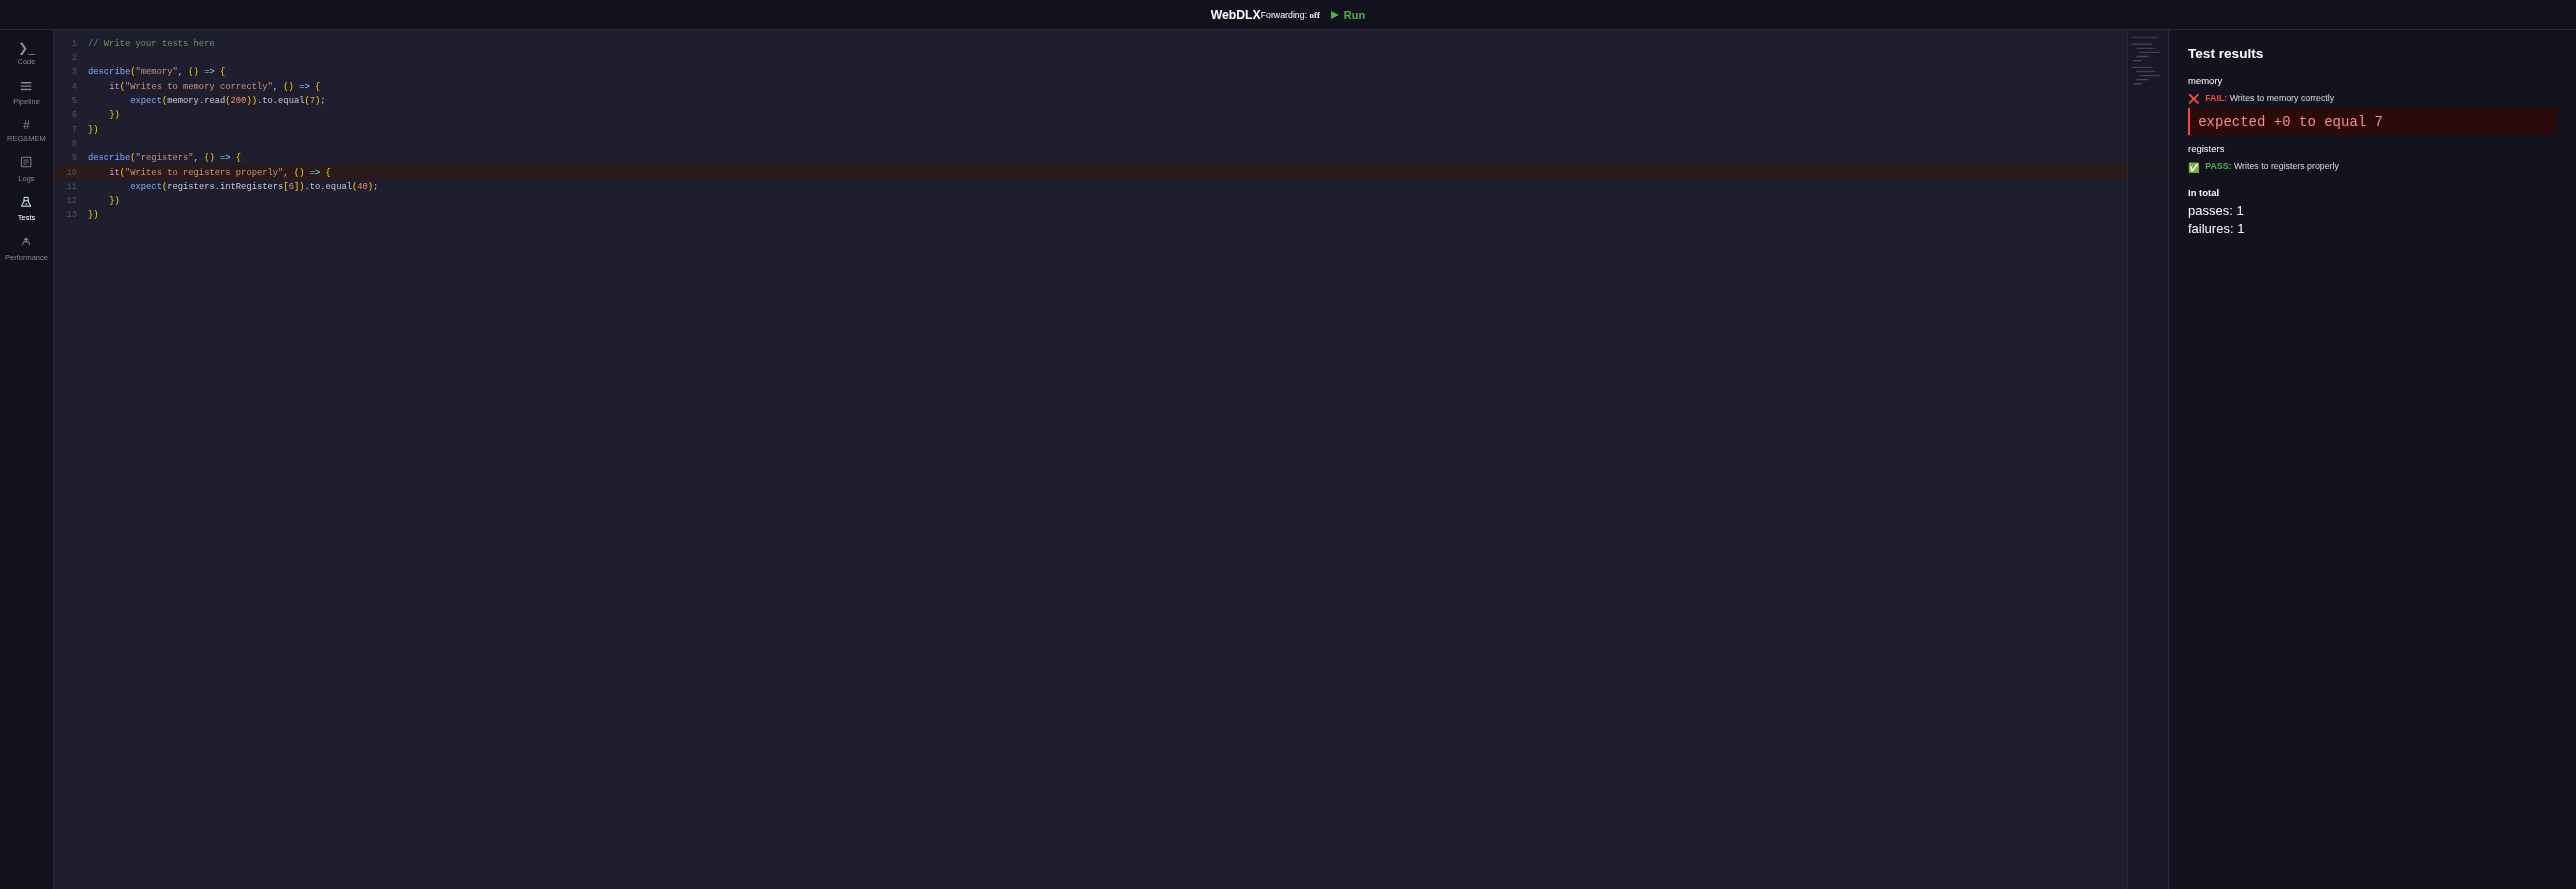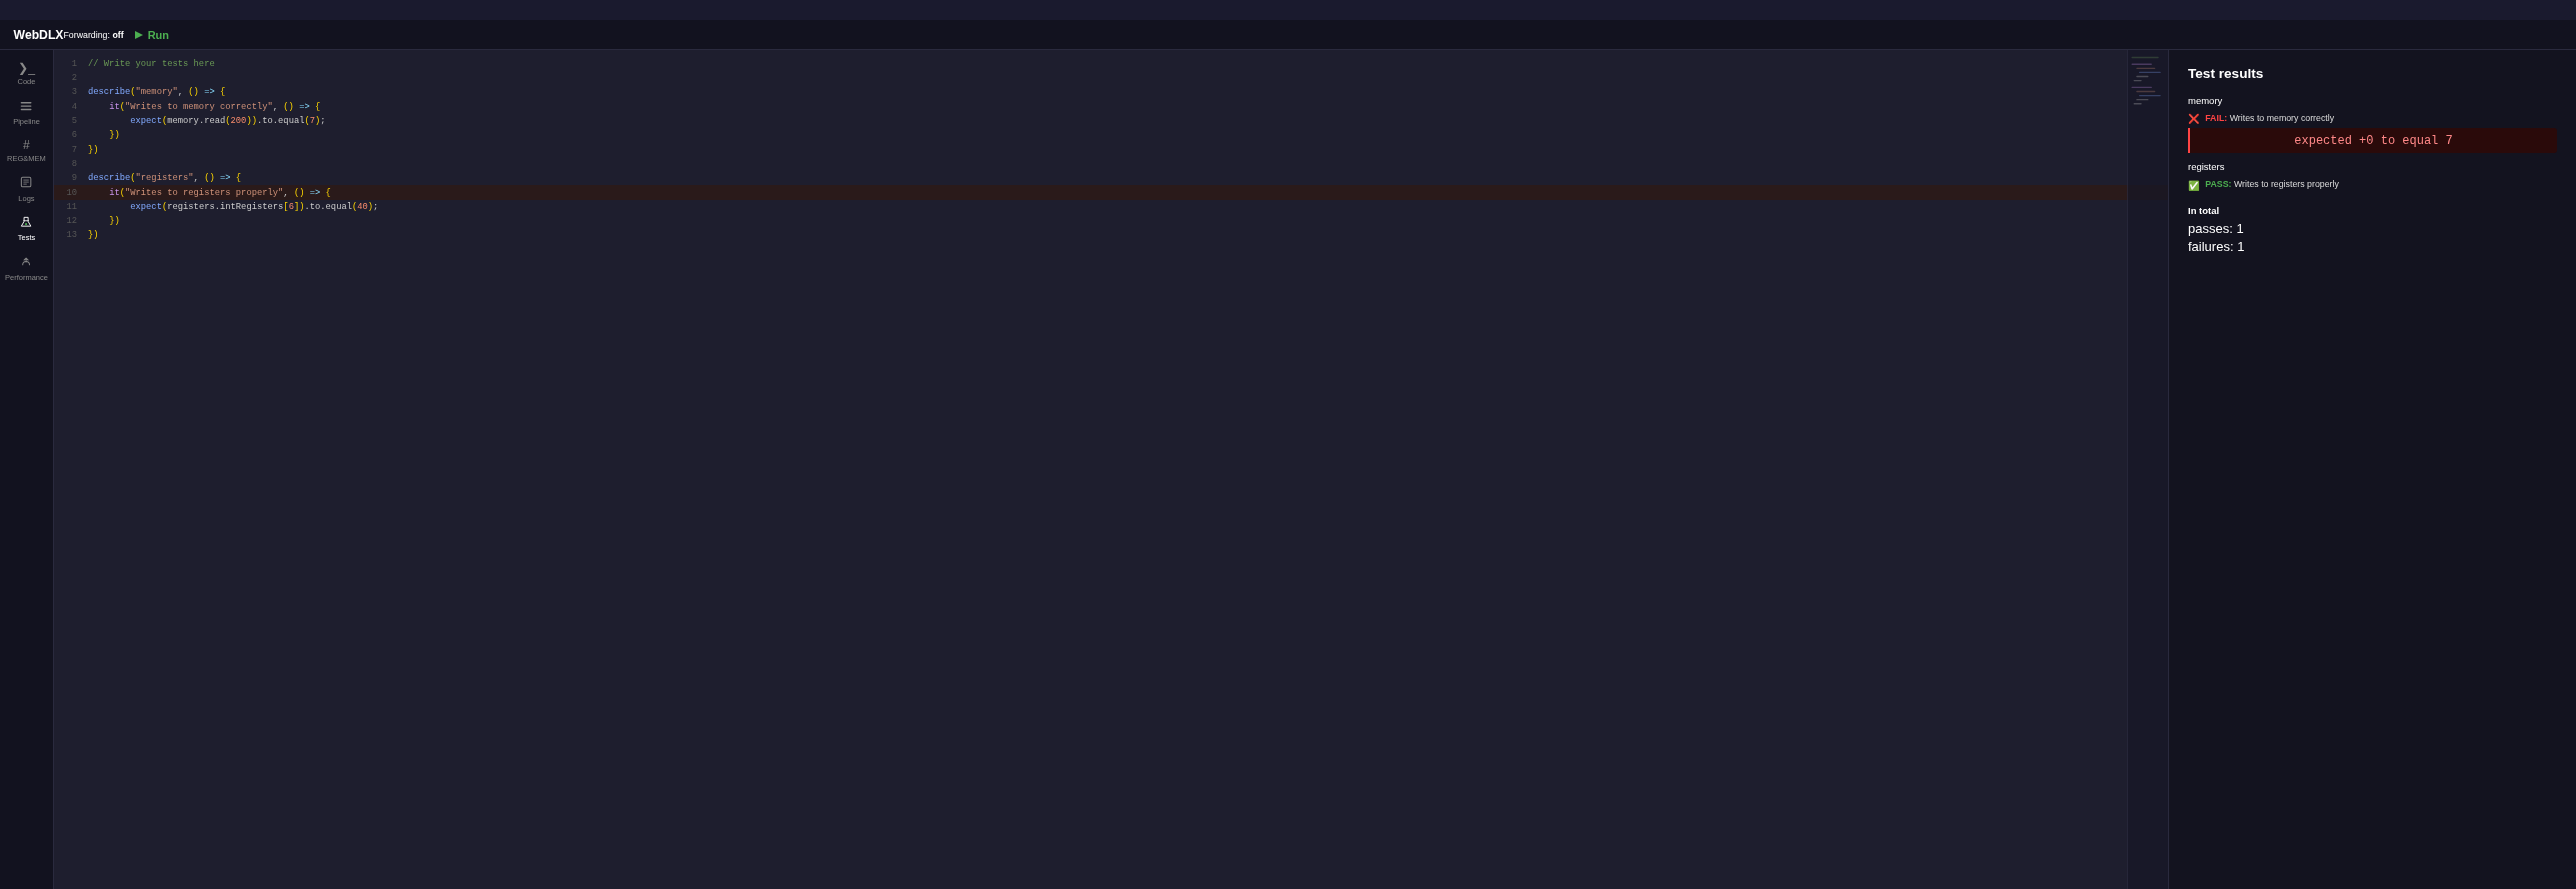--- a/index.html
+++ b/index.html
@@ -12,27 +12,26 @@
       height: 100vh;
       display: flex;
       flex-direction: column;
       overflow: hidden;
     }
 
     
     #topbar {
       display: flex;
       align-items: center;
-      justify-content: flex-start;
+      justify-content: center;
       background: #12121f;
       padding: 0 13.6px;
       height: 30px;
       border-bottom: 0.7px solid #2a2a3e;
       flex-shrink: 0;
-      margin-top: 20px;
     }
     #topbar .logo {
       font-size: 12.2px;
       font-weight: bold;
       color: #fff;
     }
     #topbar .right {
       display: flex;
       align-items: center;
       gap: 11px;
@@ -217,25 +216,24 @@
     }
     .test-item .test-name {
       color: #ddd;
     }
 
     .fail-detail {
       background: #2a0a0a;
       border-left: 2px solid #f44;
       padding: 5.4px 8.2px;
       margin: 2.7px 0 8.2px 0;
-      font-size: 12px;
+      font-size: 14px;
       color: #f88;
       font-family: 'Courier New', monospace;
       border-radius: 0 2.7px 2.7px 0;
-      text-align: center;
     }
 
     .in-total-section {
       margin-top: 13.6px;
     }
     .in-total-title {
       font-size: 9.5px;
       color: #fff;
       font-weight: 600;
       margin-bottom: 5.4px;
@@ -249,21 +247,21 @@
       color: #fff;
     }
   </style>
 </head>
 <body>
 
 <div id="topbar">
   <span class="logo">WebDLX</span>
   <div class="right">
     <span class="forwarding">
-      <span>Forwarding:</span>&nbsp;<span style="color:#fff;font-weight:600;">off</span>
+      <span>Forwarding:</span>&nbsp;<span style="color:#fff;font-weight:600;font-family:Liberation Serif, serif;">off</span>
     </span>
     <button id="run-button">
       <span class="play-icon"></span>
       <span>Run</span>
     </button>
   </div>
 </div>
 
 <div id="main">
 

